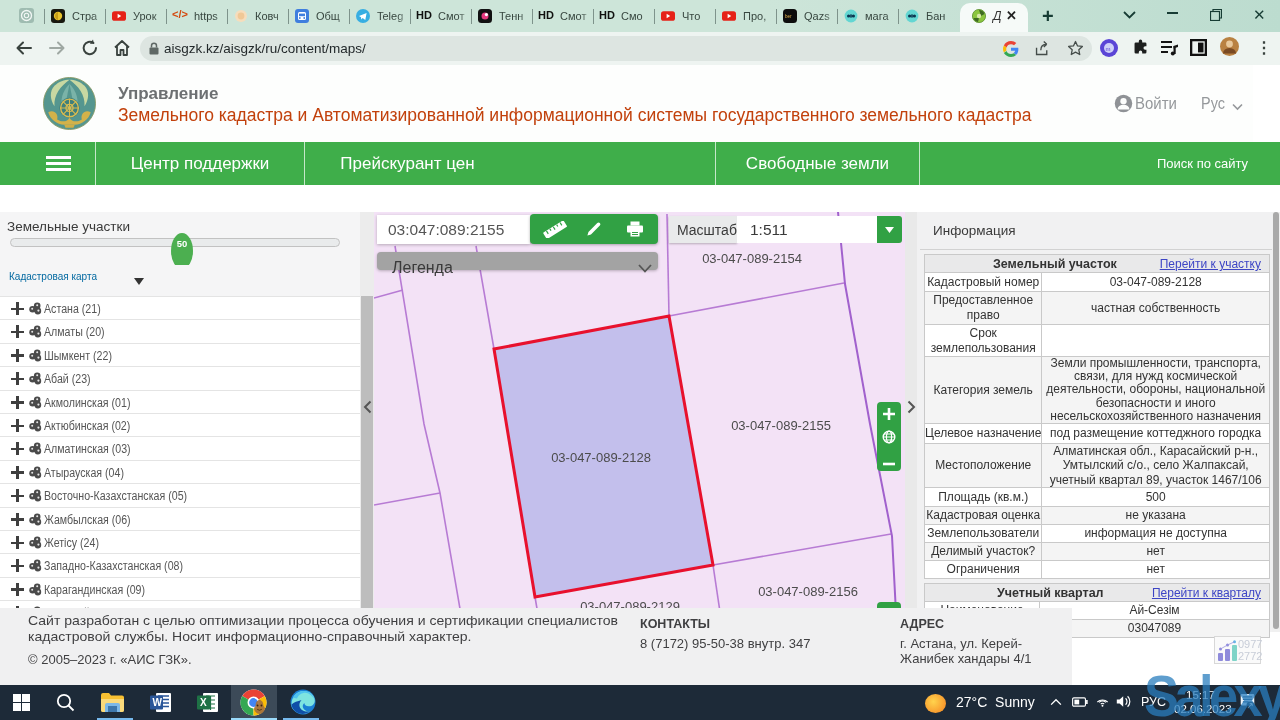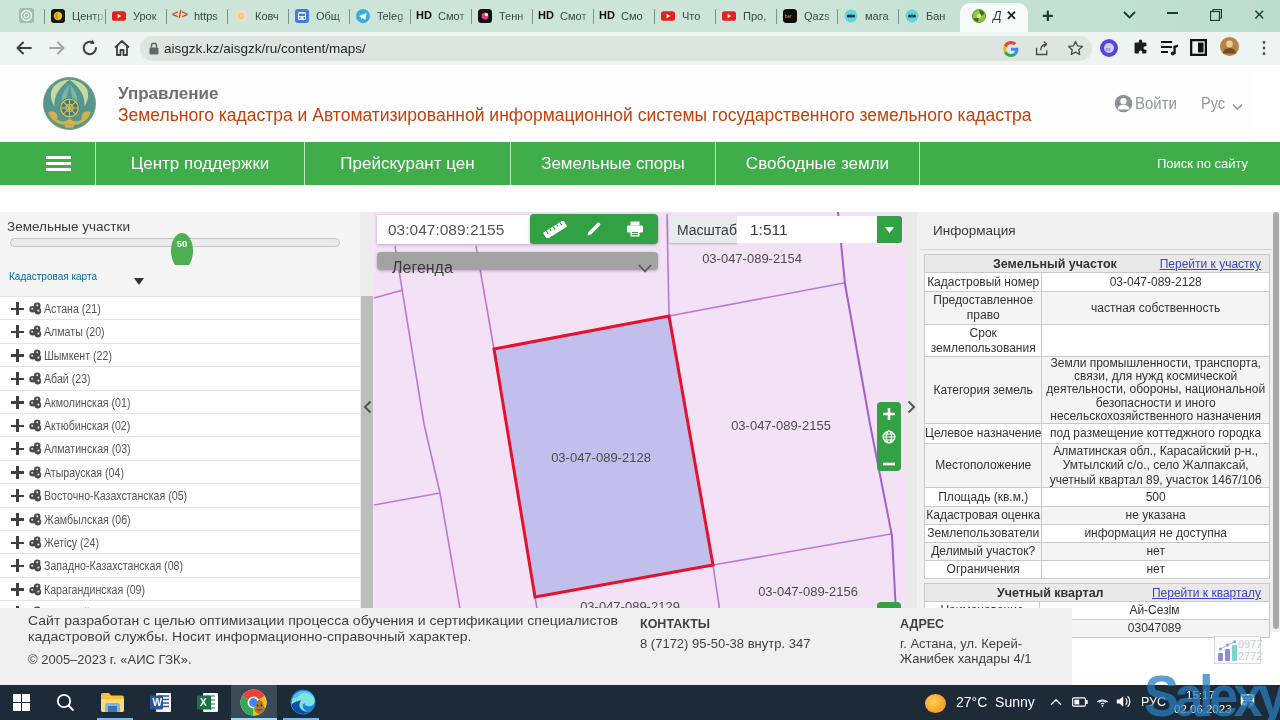--- a/index.html
+++ b/index.html
@@ -67,21 +67,21 @@
         <circle cx="7.5" cy="7.5" r="5" fill="none" stroke="#f2f7f5" stroke-width="1.3"></circle>
         <circle cx="7.5" cy="7.5" r="2.2" fill="none" stroke="#f2f7f5" stroke-width="1.1"></circle>
       </svg>
     <div class="tabsep" style="left:44px"></div>
 
     <svg class="fav" style="left:51px" viewBox="0 0 14 14">
         <rect width="14" height="14" rx="3" fill="#18180f"></rect>
         <circle cx="7" cy="7" r="4.2" fill="#e8c32e"></circle>
         <path d="M7 3 A4.2 4.2 0 0 0 7 11z" fill="#c79e17"></path>
       </svg>
-    <div class="tabtxt fade" style="left:72px">Центр</div>
+    <div class="tabtxt fade" style="left:72px">Стра</div>
     <div class="tabsep" style="left:105px"></div>
 
     <svg class="fav" style="left:112px" viewBox="0 0 14 14">
         <rect x="0" y="2.2" width="14" height="9.6" rx="2.6" fill="#e62117"></rect>
         <path d="M5.6 4.8l3.6 2.2-3.6 2.2z" fill="#fff"></path>
       </svg>
     <div class="tabtxt fade" style="left:133px">Урок</div>
     <div class="tabsep" style="left:166px"></div>
 
     <div class="abs" style="left:172px;top:8px;font-size:11px;font-weight:bold;color:#d4490f">&lt;/&gt;</div>
@@ -292,21 +292,20 @@
       </svg>
   </div>
   <div id="navbar">
     <div class="abs" style="left:46px;top:14px;width:25px;height:15px">
       <div style="height:2.5px;background:#fff;margin-bottom:3.5px"></div>
       <div style="height:2.5px;background:#fff;margin-bottom:3.5px"></div>
       <div style="height:2.5px;background:#fff"></div>
     </div>
     <div class="navitem" style="left:95px;width:209px">Центр поддержки</div>
     <div class="navitem" style="left:304px;width:206px">Прейскурант цен</div>
-    <div class="navitem" style="left:510px;width:205px">Земельные споры</div>
     <div class="navitem" style="left:715px;width:205px;border-right:1px solid rgba(255,255,255,0.7)">Свободные земли</div>
     <div class="abs" style="left:1157px;top:0;height:34px;line-height:43px;color:#fff;font-size:13px">Поиск по сайту</div>
   </div>
   <div id="content">
     <div id="sidebar">
       <div id="sidetop">
         <div class="abs" style="left:7px;top:7px;font-size:13.5px;color:#3a3a3a">Земельные участки</div>
         <div class="abs" style="left:10px;top:26px;width:330px;height:9px;border:1px solid #c2c2c2;border-radius:4.5px;background:#e9ebec"></div>
         <div class="abs" style="left:171px;top:21px;width:22px;height:36px;border-radius:50%;background:#4caf50;color:#fff;font-size:9.5px;font-weight:bold;text-align:center;line-height:22px">50</div>
       </div>

